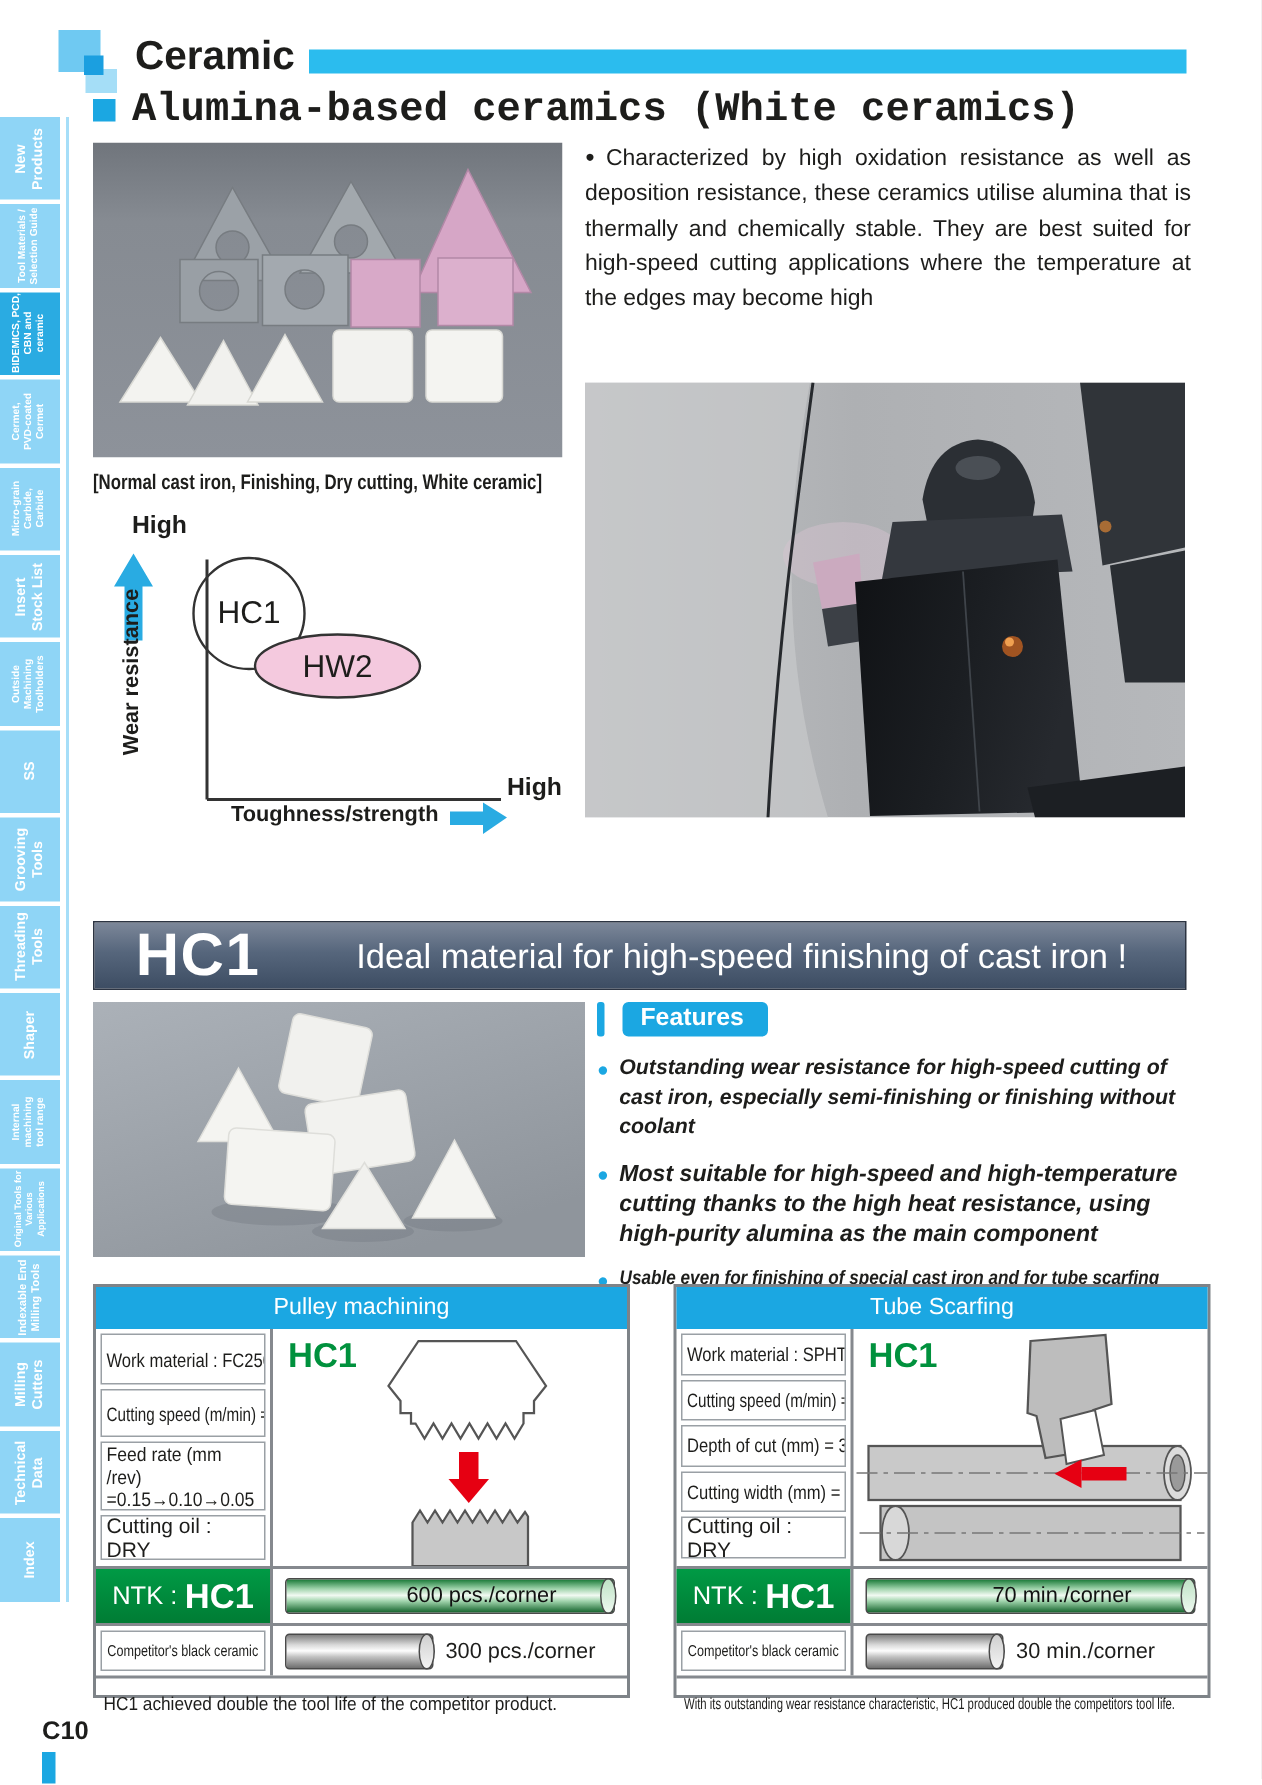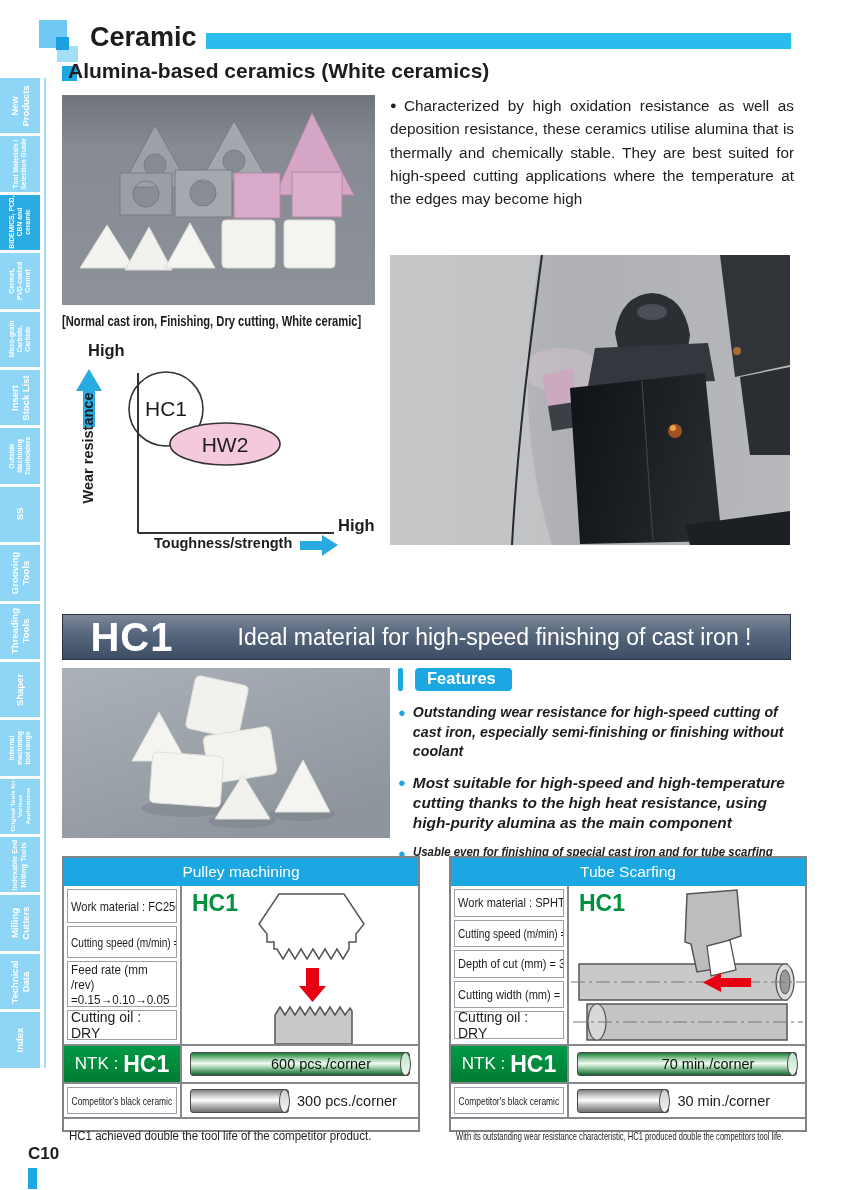--- a/index.html
+++ b/index.html
@@ -14,21 +14,21 @@
   
   .sidebar{position:absolute;left:0;top:78px;width:40px;display:flex;flex-direction:column;gap:3px;}
   .sidebar-line{position:absolute;left:44px;top:78px;width:2px;height:990px;background:#a6def8;}
   .tab{position:relative;width:40px;height:55.4px;background:#8fd5f6;}
   .tab.active{background:#2aabe2;}
   .tab span{position:absolute;left:50%;top:50%;width:54px;transform:translate(-50%,-50%) rotate(-90deg);
             text-align:center;white-space:pre-line;color:#fff;font-weight:bold;line-height:1.18;}
   .t1{font-size:9.5px;} .t2{font-size:7.5px;} .t3{font-size:6.8px;} .t4{font-size:6.2px;}
   
   .sec-sq{position:absolute;left:62px;top:66px;width:15px;height:15px;background:#1ba7e2;}
-  .sec-title{position:absolute;left:68px;top:59px;font-size:21px;font-weight:bold;}
+  .sec-title{position:absolute;left:88px;top:59px;font-size:27px;font-weight:bold;font-family:Liberation Mono, monospace;}
   
   .photo1{position:absolute;left:62px;top:95px;width:313px;height:210px;}
   .photo2{position:absolute;left:390px;top:255px;width:400px;height:290px;}
   .photo3{position:absolute;left:62px;top:668px;width:328px;height:170px;}
   
   .desc{position:absolute;left:390px;top:94px;width:404px;font-size:15.3px;line-height:1.52;text-align:justify;}
   .desc .blt{font-size:11px;vertical-align:2px;margin-right:3px;}
   
   .chart{position:absolute;left:62px;top:313px;width:328px;height:252px;}
   .chart-cap{position:absolute;left:0;top:0;width:410px;font-size:14px;font-weight:bold;

